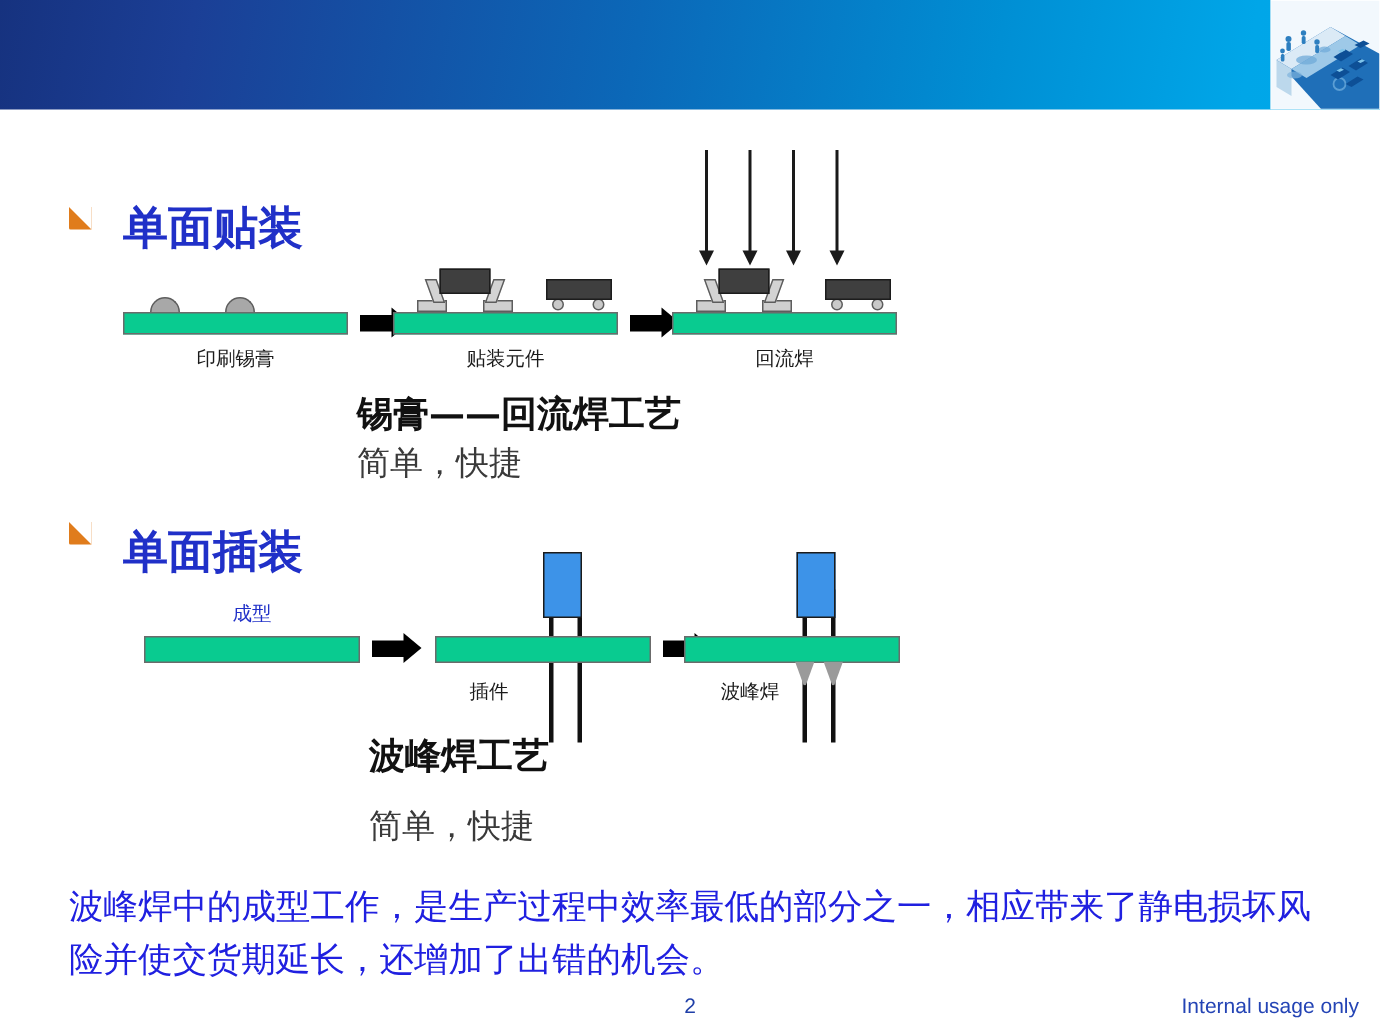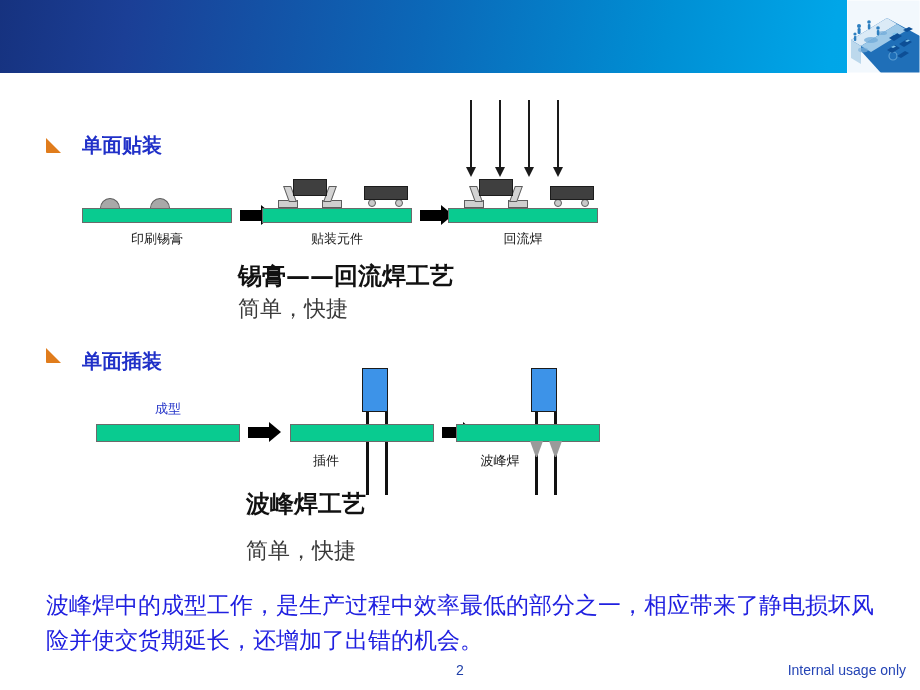--- a/index.html
+++ b/index.html
@@ -58,21 +58,21 @@
   .bullet-wedge::after {
     content:"";
     position:absolute;
     right:0; top:0;
     width:0; height:0;
     border-top: 15px solid #ffffff;
     border-left: 15px solid transparent;
   }
   .section-heading {
     position: absolute;
-    font-size: 20px;
+    font-size: 30px;
     font-weight: bold;
     color: #2030c8;
     font-family: Liberation Mono, monospace;
     white-space: nowrap;
   }
   .stage-label {
     position: absolute;
     font-size: 13px;
     color: #1a1a1a;
     font-family: "DejaVu Serif", "Liberation Serif", serif;

